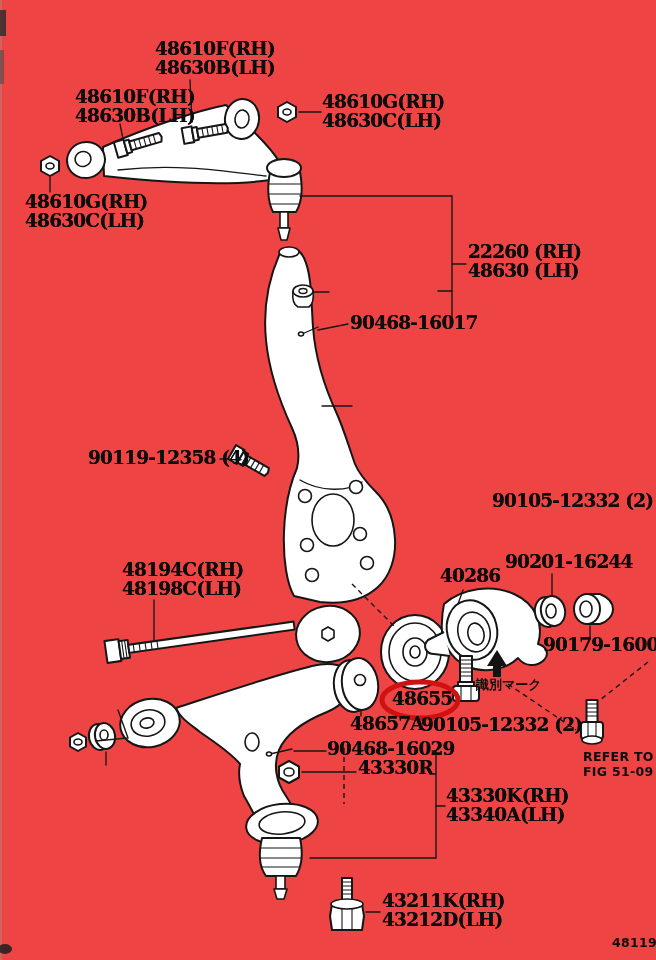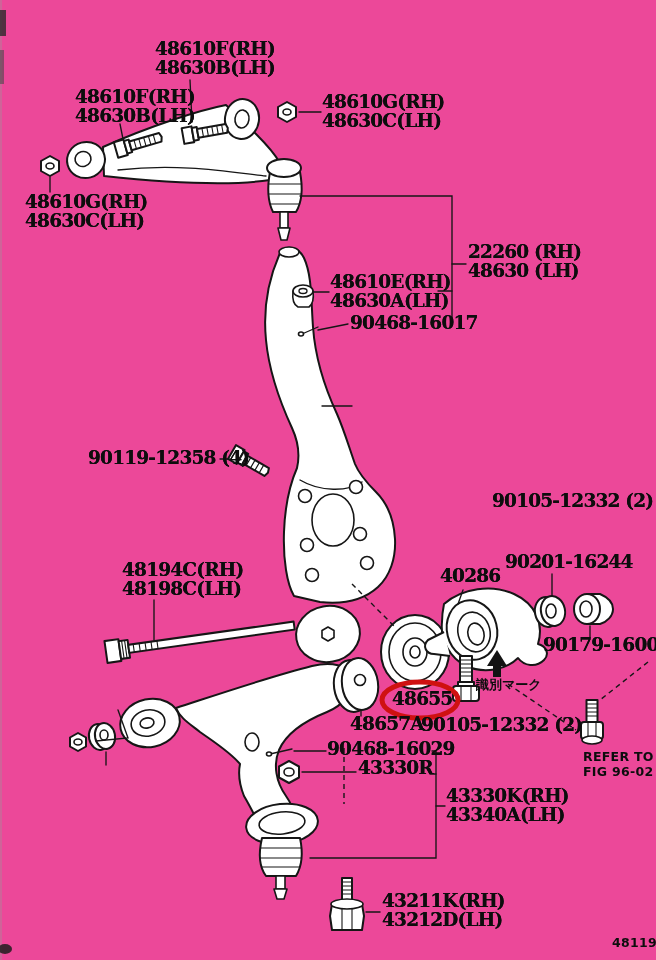--- a/index.html
+++ b/index.html
@@ -1,16 +1,16 @@
 <!DOCTYPE html>
 <html><head>
 <meta charset="utf-8">
 <style>
   html,body{margin:0;padding:0;background:#e8e8e8;}
-  #stage{position:relative;width:656px;height:960px;background:#ec4899;overflow:hidden;
+  #stage{position:relative;width:656px;height:960px;background:#ef4444;overflow:hidden;
          font-family:"DejaVu Serif",serif;}
   #art{position:absolute;left:0;top:0;}
   .lbl{position:absolute;font:700 18.5px/18.5px "DejaVu Serif",serif;letter-spacing:-0.8px;
        color:#0d0d0d;white-space:nowrap;text-shadow:0 0 .4px #111;}
   .lbl.small{font:700 12.5px/15px "DejaVu Sans",sans-serif;letter-spacing:0.3px;text-shadow:none;margin-left:22px;}
   .lbl.jp{font:700 13px/14px "DejaVu Sans",sans-serif;letter-spacing:0;text-shadow:none;}
   .thin{stroke:#161616;fill:none;stroke-width:1.35;stroke-linecap:round;}
   .rib{stroke:#161616;fill:none;stroke-width:1.1;}
   .pt{fill:#ffffff;stroke:#161616;stroke-width:2;stroke-linejoin:round;}
   .pt2{fill:#ffffff;stroke:#161616;stroke-width:1.6;stroke-linejoin:round;}
@@ -263,24 +263,20 @@
   <div>48630C(LH)</div>
 </div>
 <div class="lbl" style="left:25px;top:193px">
   <div>48610G(RH)</div>
   <div>48630C(LH)</div>
 </div>
 <div class="lbl" style="left:468px;top:243px">
   <div>22260 (RH)</div>
   <div>48630 (LH)</div>
 </div>
-<div class="lbl" style="left:330px;top:273px">
-  <div>48610E(RH)</div>
-  <div>48630A(LH)</div>
-</div>
 <div class="lbl" style="left:350px;top:314px">
   <div>90468-16017</div>
 </div>
 <div class="lbl" style="left:88px;top:449px">
   <div>90119-12358 (4)</div>
 </div>
 <div class="lbl" style="left:492px;top:492px">
   <div>90105-12332 (2)</div>
 </div>
 <div class="lbl" style="left:122px;top:561px">
@@ -317,19 +313,19 @@
 <div class="lbl" style="left:446px;top:787px">
   <div>43330K(RH)</div>
   <div>43340A(LH)</div>
 </div>
 <div class="lbl" style="left:382px;top:892px">
   <div>43211K(RH)</div>
   <div>43212D(LH)</div>
 </div>
 <div class="lbl small" style="left:561px;top:749px">
   <div>REFER TO</div>
-  <div>FIG 96-02</div>
+  <div>FIG 51-09</div>
 </div>
 <div class="lbl small" style="left:590px;top:935px">
   <div>481190E</div>
 </div>
 
 </div>
 
 </body></html>

